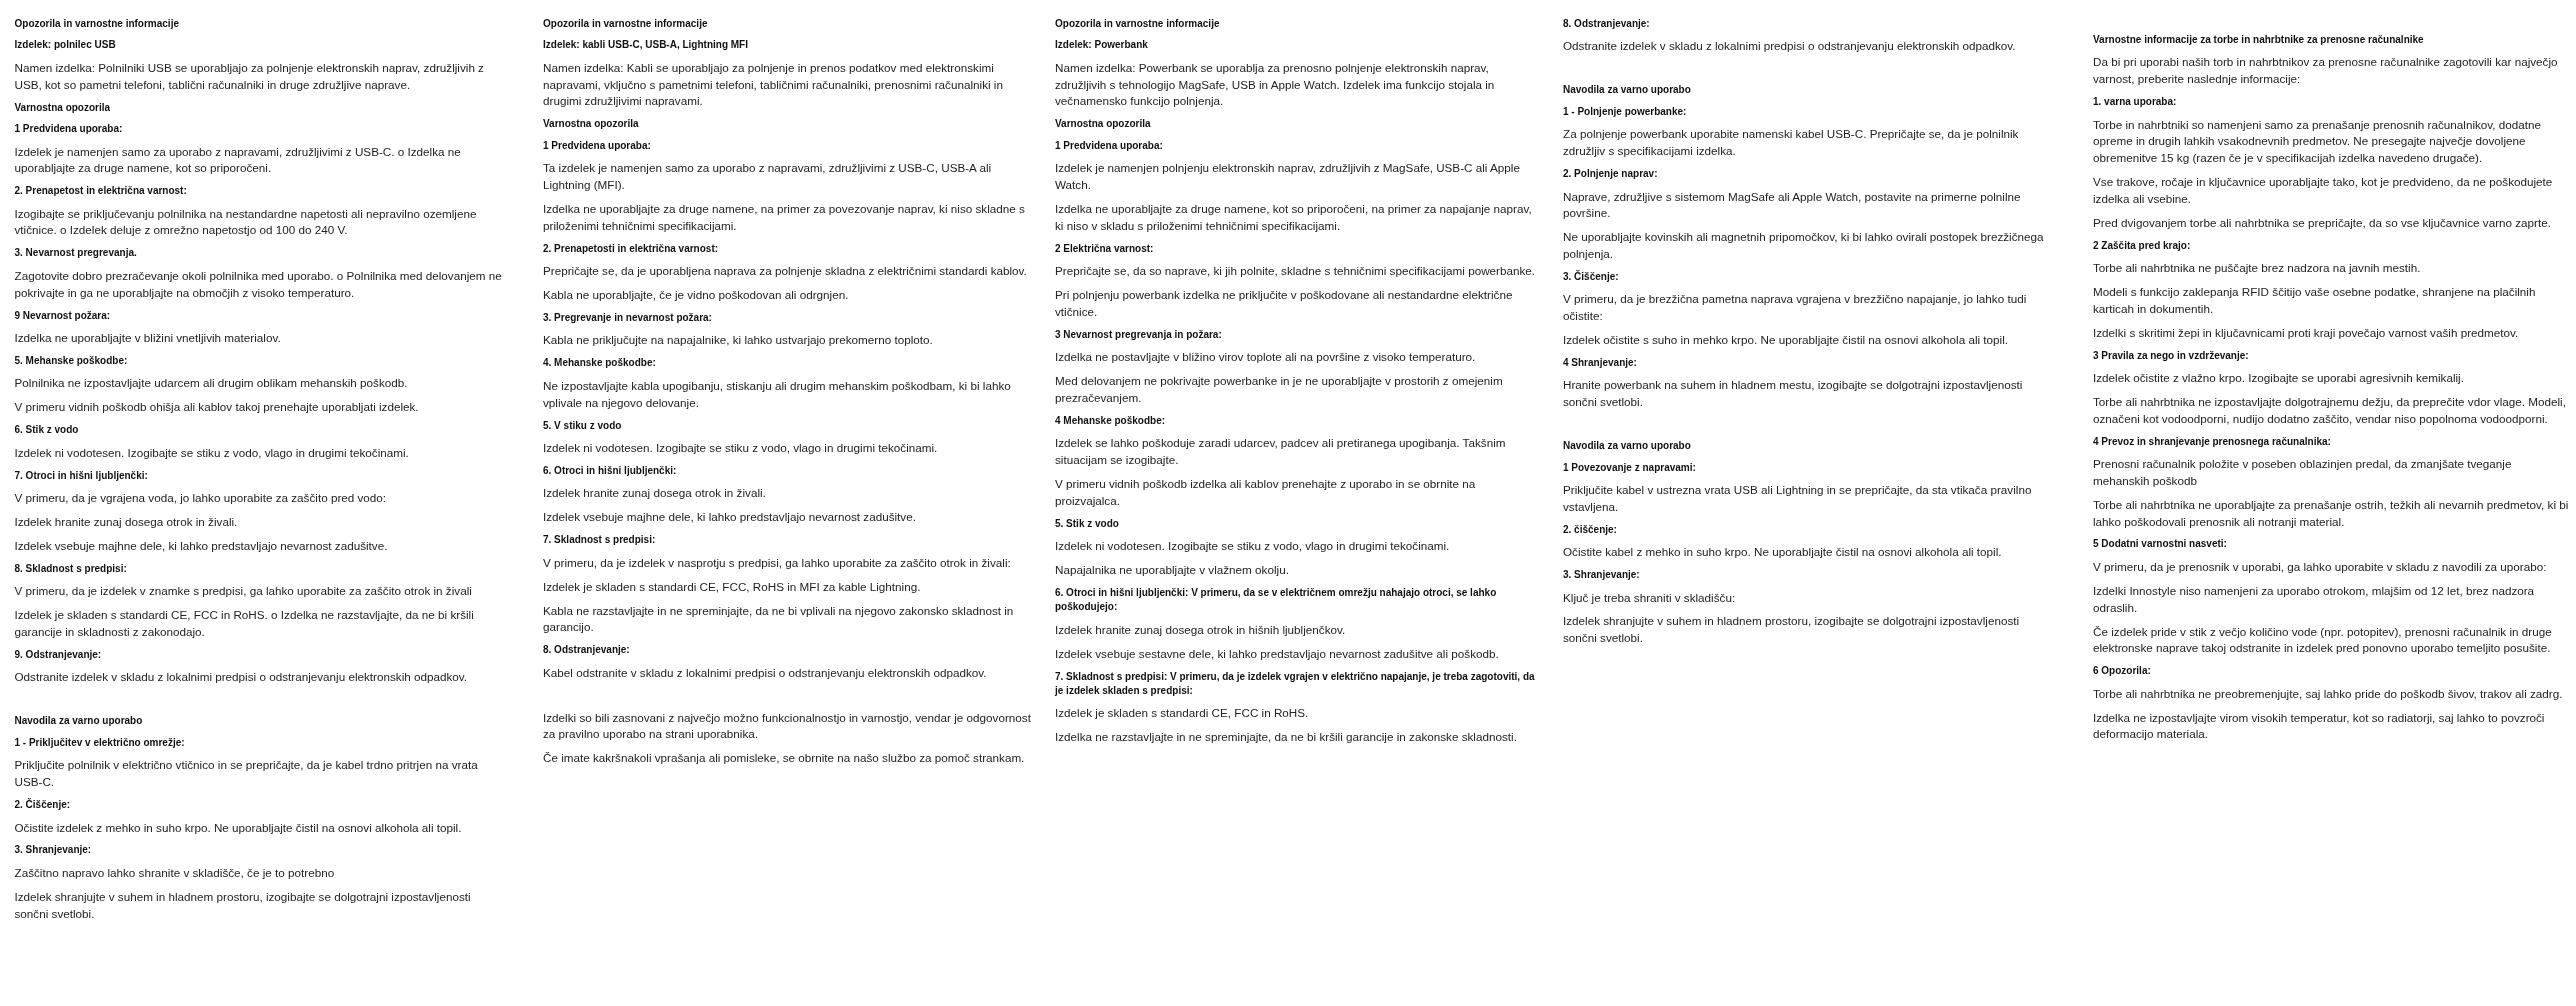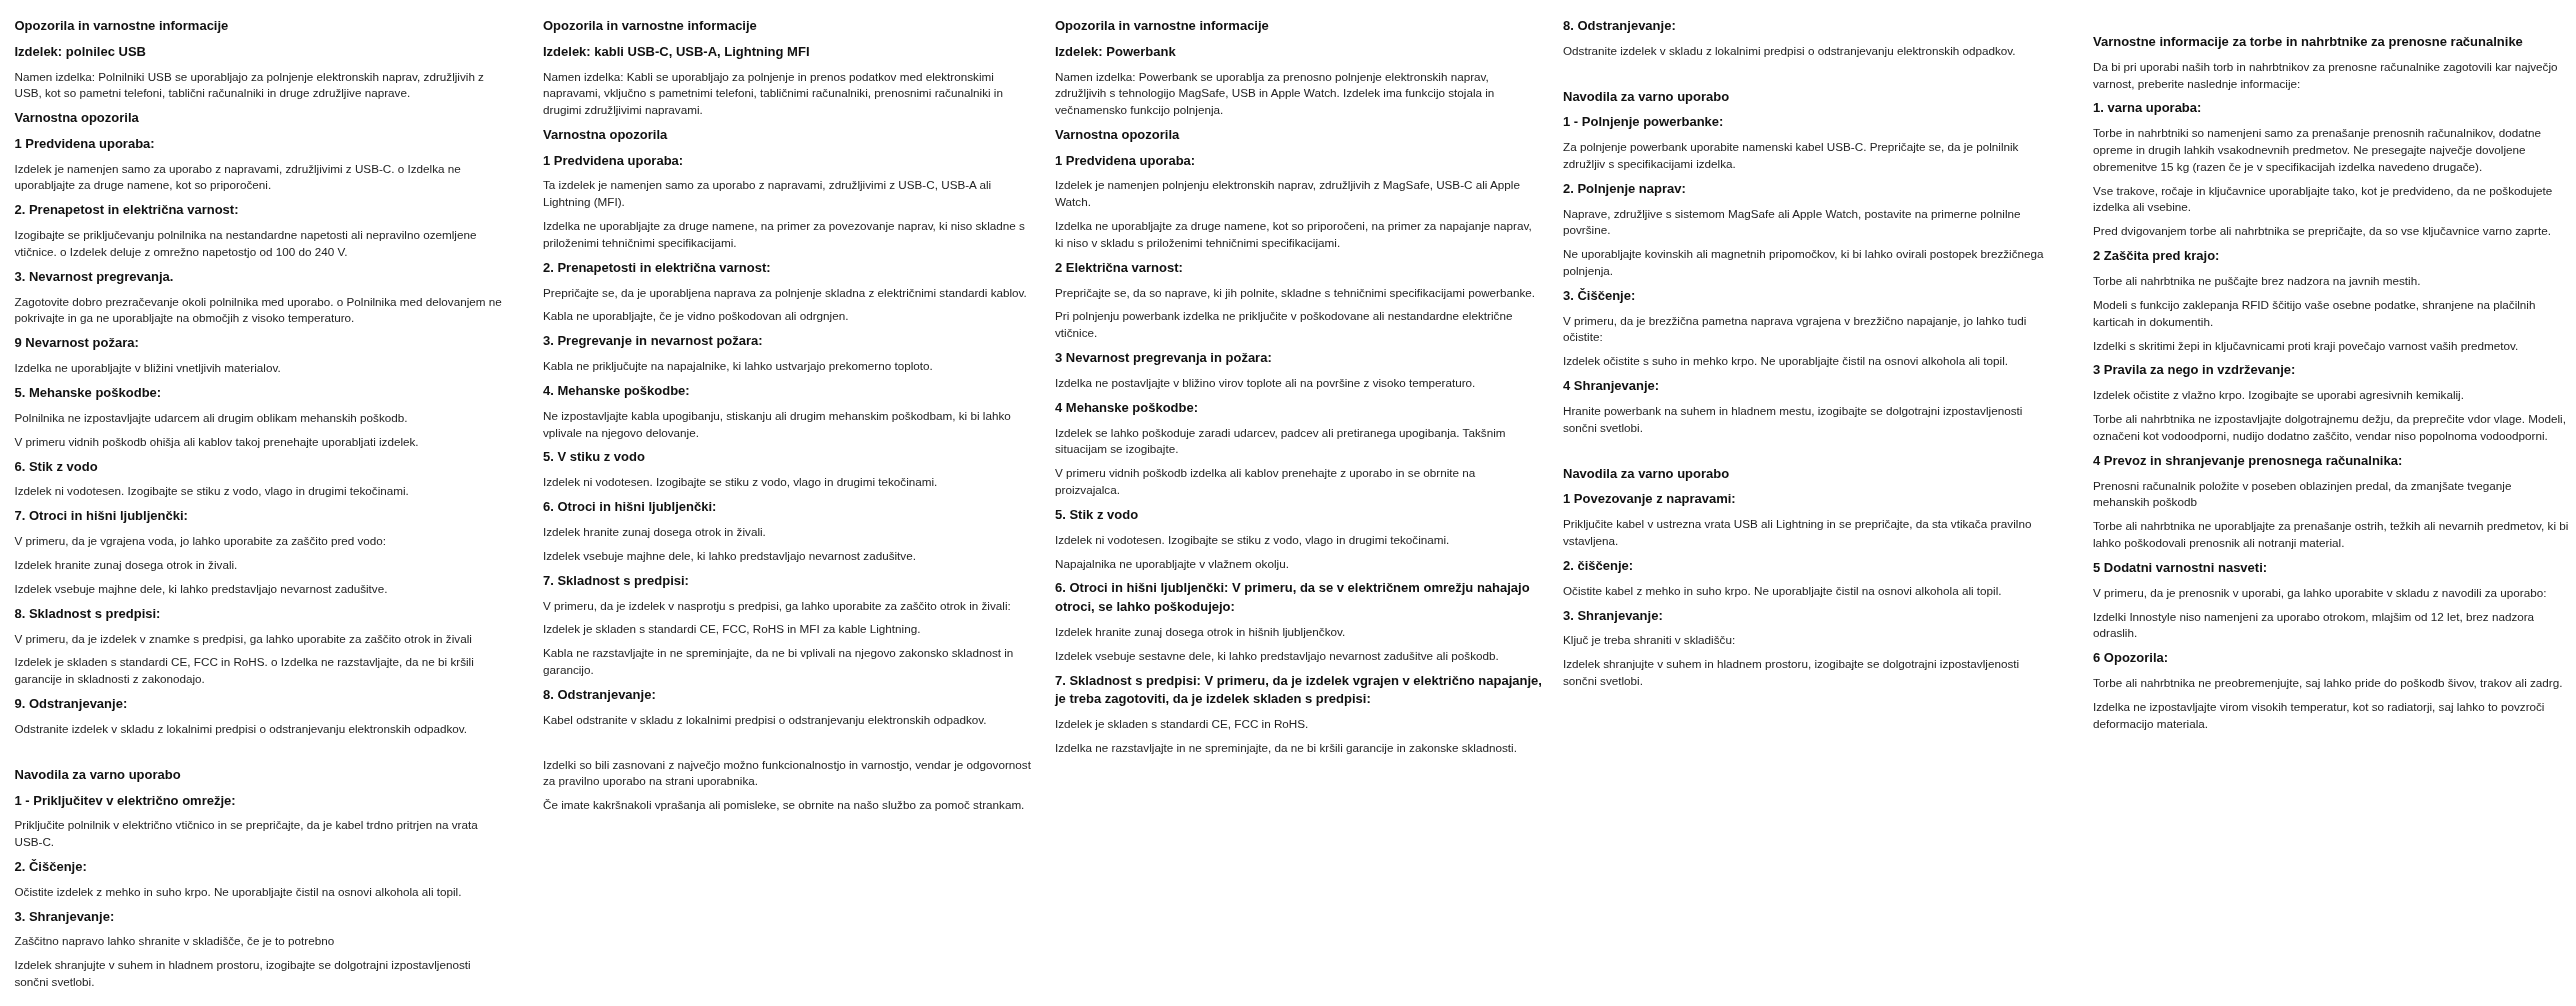--- a/index.html
+++ b/index.html
@@ -19,21 +19,21 @@
     position: absolute;
     top: 17px;
     width: 493px;
   }
   .col-1 { left: 14.5px; }
   .col-2 { left: 543px; }
   .col-3 { left: 1055px; width: 488px; }
   .col-4 { left: 1563px; }
   .col-5 { left: 2093px; width: 477px; margin-top: 16px; }
   .h {
-    font-size: 13px;
+    font-size: 10px;
     line-height: 1.43;
     font-weight: 700;
     color: #111111;
     margin: 0 0 7.2px 0;
   }
   .p {
     font-size: 11.7px;
     line-height: 1.43;
     font-weight: 400;
     color: #232323;
@@ -120,20 +120,21 @@
       <div class="p">Namen izdelka: Powerbank se uporablja za prenosno polnjenje elektronskih naprav, združljivih s tehnologijo MagSafe, USB in Apple Watch. Izdelek ima funkcijo stojala in večnamensko funkcijo polnjenja.</div>
       <div class="h">Varnostna opozorila</div>
       <div class="h">1 Predvidena uporaba:</div>
       <div class="p">Izdelek je namenjen polnjenju elektronskih naprav, združljivih z MagSafe, USB-C ali Apple Watch.</div>
       <div class="p">Izdelka ne uporabljajte za druge namene, kot so priporočeni, na primer za napajanje naprav, ki niso v skladu s priloženimi tehničnimi specifikacijami.</div>
       <div class="h">2 Električna varnost:</div>
       <div class="p">Prepričajte se, da so naprave, ki jih polnite, skladne s tehničnimi specifikacijami powerbanke.</div>
       <div class="p">Pri polnjenju powerbank izdelka ne priključite v poškodovane ali nestandardne električne vtičnice.</div>
       <div class="h">3 Nevarnost pregrevanja in požara:</div>
       <div class="p">Izdelka ne postavljajte v bližino virov toplote ali na površine z visoko temperaturo.</div>
+      <div class="p">Med delovanjem ne pokrivajte powerbanke in je ne uporabljajte v prostorih z omejenim prezračevanjem.</div>
       <div class="h">4 Mehanske poškodbe:</div>
       <div class="p">Izdelek se lahko poškoduje zaradi udarcev, padcev ali pretiranega upogibanja. Takšnim situacijam se izogibajte.</div>
       <div class="p">V primeru vidnih poškodb izdelka ali kablov prenehajte z uporabo in se obrnite na proizvajalca.</div>
       <div class="h">5. Stik z vodo</div>
       <div class="p">Izdelek ni vodotesen. Izogibajte se stiku z vodo, vlago in drugimi tekočinami.</div>
       <div class="p">Napajalnika ne uporabljajte v vlažnem okolju.</div>
       <div class="h">6. Otroci in hišni ljubljenčki: V primeru, da se v električnem omrežju nahajajo otroci, se lahko poškodujejo:</div>
       <div class="p">Izdelek hranite zunaj dosega otrok in hišnih ljubljenčkov.</div>
       <div class="p">Izdelek vsebuje sestavne dele, ki lahko predstavljajo nevarnost zadušitve ali poškodb.</div>
       <div class="h">7. Skladnost s predpisi: V primeru, da je izdelek vgrajen v električno napajanje, je treba zagotoviti, da je izdelek skladen s predpisi:</div>
@@ -178,18 +179,19 @@
       <div class="p">Izdelki s skritimi žepi in ključavnicami proti kraji povečajo varnost vaših predmetov.</div>
       <div class="h">3 Pravila za nego in vzdrževanje:</div>
       <div class="p">Izdelek očistite z vlažno krpo. Izogibajte se uporabi agresivnih kemikalij.</div>
       <div class="p">Torbe ali nahrbtnika ne izpostavljajte dolgotrajnemu dežju, da preprečite vdor vlage. Modeli, označeni kot vodoodporni, nudijo dodatno zaščito, vendar niso popolnoma vodoodporni.</div>
       <div class="h">4 Prevoz in shranjevanje prenosnega računalnika:</div>
       <div class="p">Prenosni računalnik položite v poseben oblazinjen predal, da zmanjšate tveganje mehanskih poškodb</div>
       <div class="p">Torbe ali nahrbtnika ne uporabljajte za prenašanje ostrih, težkih ali nevarnih predmetov, ki bi lahko poškodovali prenosnik ali notranji material.</div>
       <div class="h">5 Dodatni varnostni nasveti:</div>
       <div class="p">V primeru, da je prenosnik v uporabi, ga lahko uporabite v skladu z navodili za uporabo:</div>
       <div class="p">Izdelki Innostyle niso namenjeni za uporabo otrokom, mlajšim od 12 let, brez nadzora odraslih.</div>
+      <div class="p">Če izdelek pride v stik z večjo količino vode (npr. potopitev), prenosni računalnik in druge elektronske naprave takoj odstranite in izdelek pred ponovno uporabo temeljito posušite.</div>
       <div class="h">6 Opozorila:</div>
       <div class="p">Torbe ali nahrbtnika ne preobremenjujte, saj lahko pride do poškodb šivov, trakov ali zadrg.</div>
       <div class="p">Izdelka ne izpostavljajte virom visokih temperatur, kot so radiatorji, saj lahko to povzroči deformacijo materiala.</div>
     </div>
 </div>
 
 
 </body></html>

